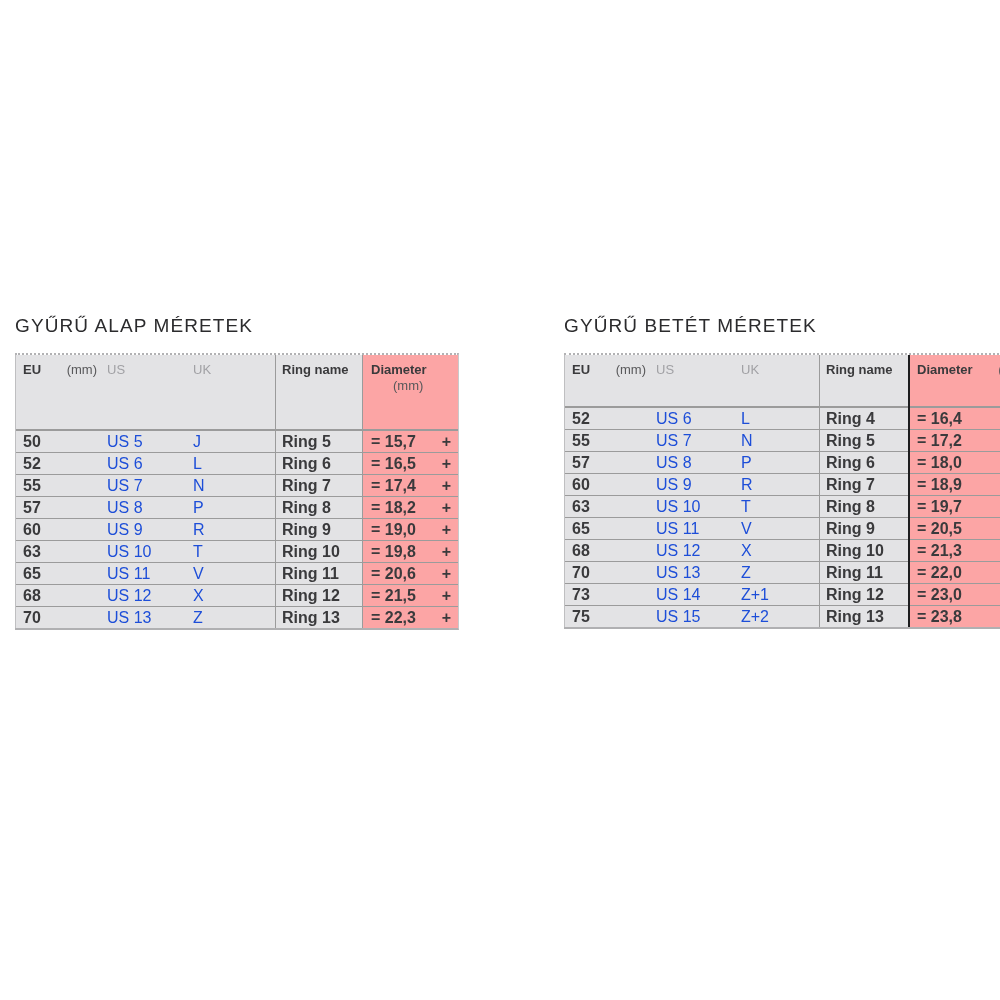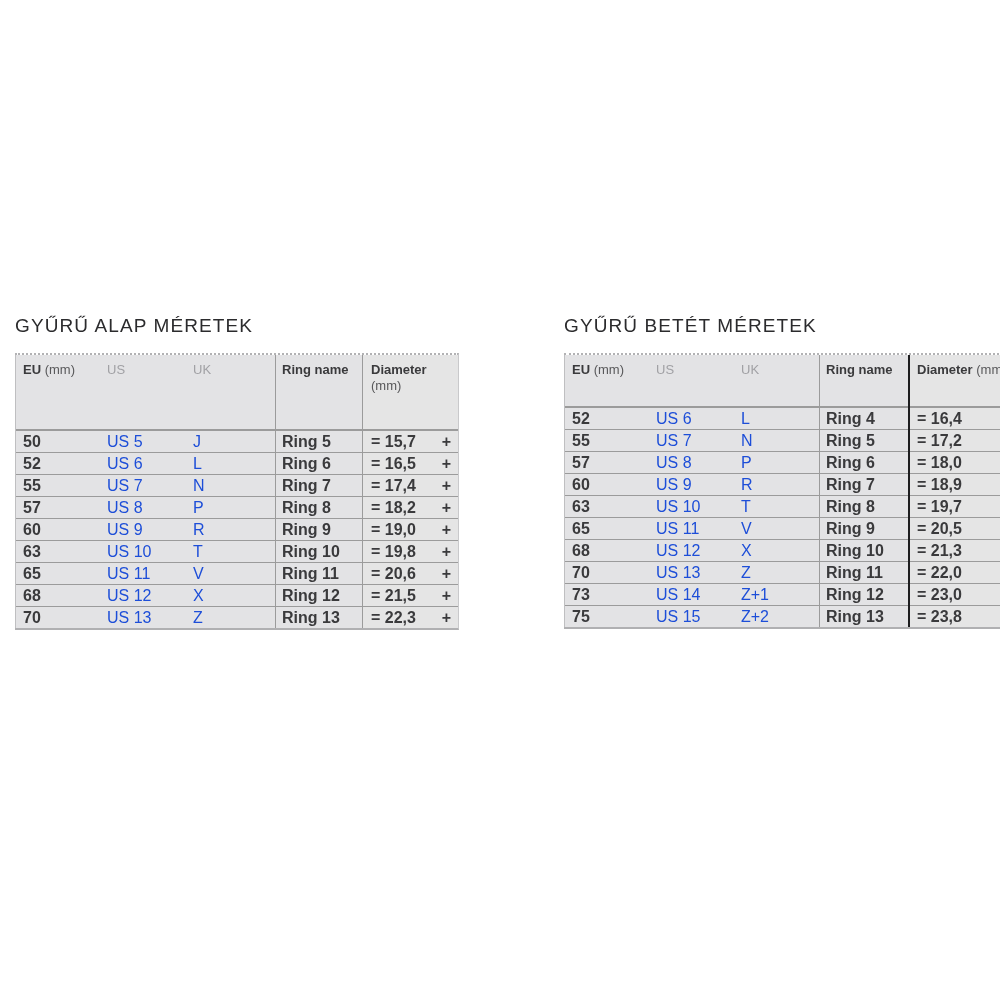--- a/index.html
+++ b/index.html
@@ -41,29 +41,29 @@
   #t0 .c-eu{width:92px;padding-left:8px;}
   #t0 .c-us{width:86px;}
   #t0 .c-uk{width:82px;}
   #t0 .c-ring{width:87px;padding-left:7px;}
   
   #t1 .c-eu{width:92px;padding-left:8px;}
   #t1 .c-us{width:85px;}
   #t1 .c-uk{width:78px;}
   #t1 .c-ring{width:89px;padding-left:7px;}
 
-  .c-dia{flex:1 1 auto;padding-left:9px;padding-right:7px;display:flex;justify-content:space-between;background:#e5e5e5;}
+  .c-dia{flex:1 1 auto;padding-left:9px;padding-right:7px;display:flex;justify-content:space-between;background:#fca5a5;}
 
   .row .c-eu,.row .c-ring{font-weight:bold;color:#3a3a3c;}
   .row .c-us,.row .c-uk{color:#1d4ed8;}
   .dia-val{font-weight:bold;color:#3a3a3c;text-align:center;}
   .plus{font-weight:bold;color:#3a3a3c;cursor:pointer;}
 
   .h-bold{font-weight:bold;color:#3a3a3c;}
-  .h-unit{font-weight:400;color:#58585a;}
+  .h-unit{font-weight:400;color:#58585a;margin-left:22px;}
   .h-gray{color:#a1a1a5;}
 
   
   .vline{position:absolute;top:0;bottom:0;width:1px;background:#9b9b9b;}
   .vl0{left:0;background:#bfbfc1;}
   #t0 .vl1{left:260px;}
   #t0 .vl2{left:347px;}
   #t1 .vl1{left:255px;}
   #t1 .vl2{left:344px;width:2px;background:#1d1d1f;}
 </style>

